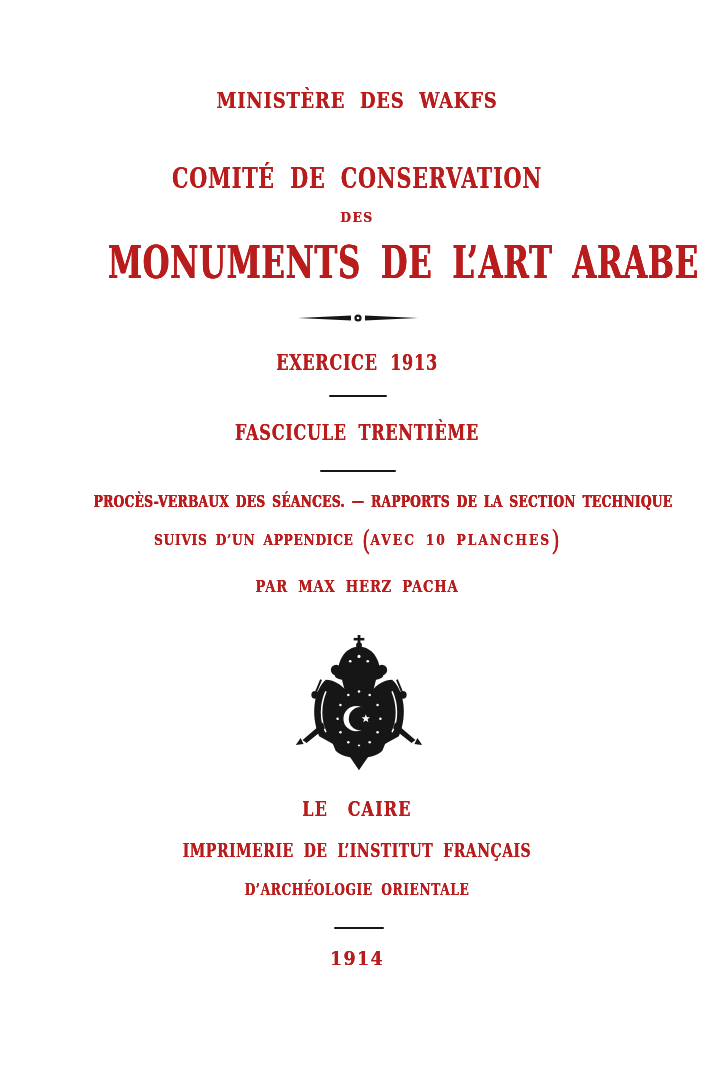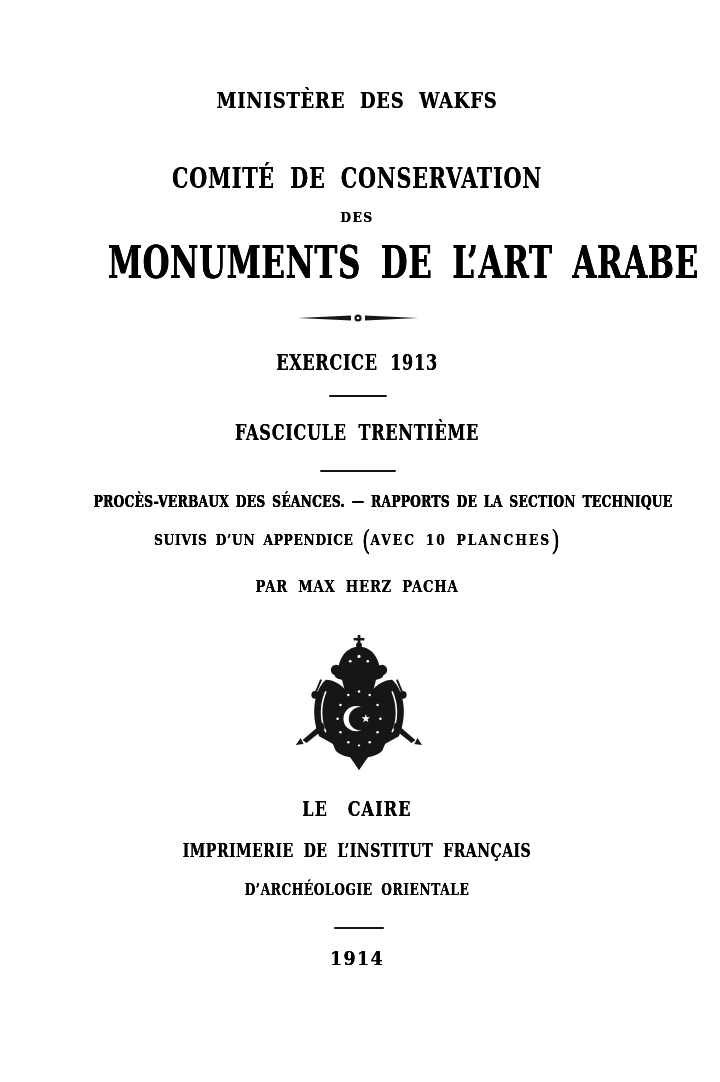--- a/index.html
+++ b/index.html
@@ -1,20 +1,20 @@
 <!DOCTYPE html>
 <html><head>
 <meta charset="utf-8">
 <style>
   html,body{margin:0;padding:0;background:#ffffff;}
   .page{
     position:relative;
     width:720px;height:1082px;
     background:#ffffff;
-    color:#000000;
+    color:#b91c1c;
     font-family:"DejaVu Serif", serif;
     overflow:hidden;
   }
   .line{
     position:absolute;
     left:1px;
     width:712px;
     text-align:center;
     line-height:1;
     font-weight:bold;

